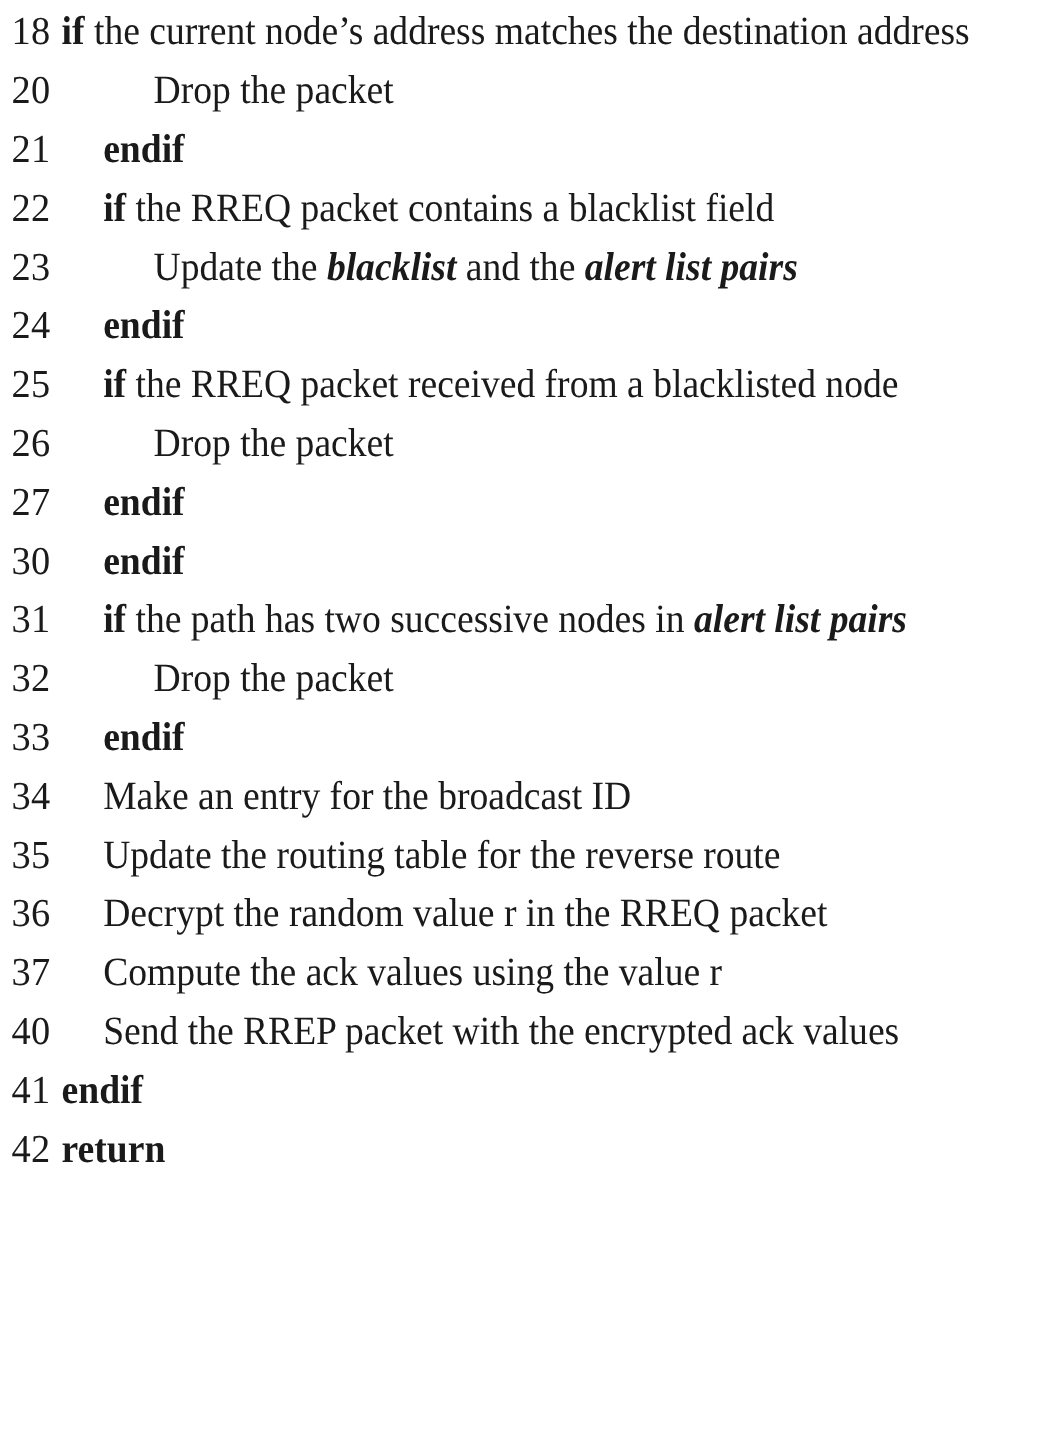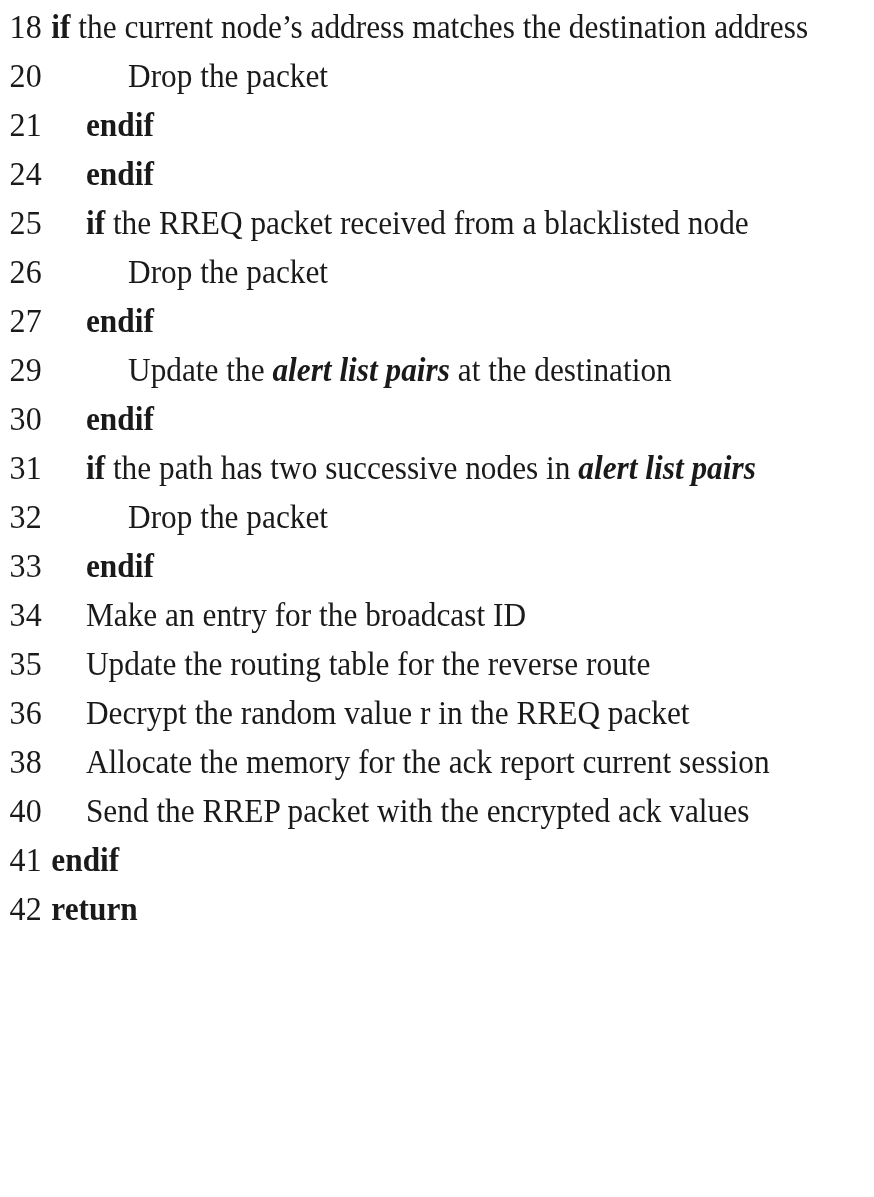--- a/index.html
+++ b/index.html
@@ -75,38 +75,42 @@
     </div>
     <div class="code-line indent-2">
       <span class="line-number">20</span>
       <span class="line-text"><span>Drop the packet</span></span>
     </div>
     <div class="code-line indent-1">
       <span class="line-number">21</span>
       <span class="line-text"><span class="kw">endif</span></span>
     </div>
     <div class="code-line indent-1">
+      <span class="line-number">22</span>
+      <span class="line-text"><span class="kw">if</span><span> the RREQ packet contains a blacklist field</span></span>
+    </div>
+    <div class="code-line indent-2">
+      <span class="line-number">23</span>
+      <span class="line-text"><span>Update the </span><span class="term">blacklist</span><span> and the </span><span class="term">alert list pairs</span></span>
+    </div>
+    <div class="code-line indent-1">
       <span class="line-number">24</span>
       <span class="line-text"><span class="kw">endif</span></span>
     </div>
     <div class="code-line indent-1">
       <span class="line-number">25</span>
       <span class="line-text"><span class="kw">if</span><span> the RREQ packet received from a blacklisted node</span></span>
     </div>
     <div class="code-line indent-2">
       <span class="line-number">26</span>
       <span class="line-text"><span>Drop the packet</span></span>
     </div>
     <div class="code-line indent-1">
       <span class="line-number">27</span>
       <span class="line-text"><span class="kw">endif</span></span>
-    </div>
-    <div class="code-line indent-2">
-      <span class="line-number">29</span>
-      <span class="line-text"><span>Update the </span><span class="term">alert list pairs</span><span> at the destination</span></span>
     </div>
     <div class="code-line indent-1">
       <span class="line-number">30</span>
       <span class="line-text"><span class="kw">endif</span></span>
     </div>
     <div class="code-line indent-1">
       <span class="line-number">31</span>
       <span class="line-text"><span class="kw">if</span><span> the path has two successive nodes in </span><span class="term">alert list pairs</span></span>
     </div>
     <div class="code-line indent-2">
@@ -123,22 +127,22 @@
     </div>
     <div class="code-line indent-1">
       <span class="line-number">35</span>
       <span class="line-text"><span>Update the routing table for the reverse route</span></span>
     </div>
     <div class="code-line indent-1">
       <span class="line-number">36</span>
       <span class="line-text"><span>Decrypt the random value r in the RREQ packet</span></span>
     </div>
     <div class="code-line indent-1">
-      <span class="line-number">38</span>
-      <span class="line-text"><span>Allocate the memory for the ack report current session</span></span>
+      <span class="line-number">37</span>
+      <span class="line-text"><span>Compute the ack values using the value r</span></span>
     </div>
     <div class="code-line indent-1">
       <span class="line-number">40</span>
       <span class="line-text"><span>Send the RREP packet with the encrypted ack values</span></span>
     </div>
     <div class="code-line indent-0">
       <span class="line-number">41</span>
       <span class="line-text"><span class="kw">endif</span></span>
     </div>
     <div class="code-line indent-0">

